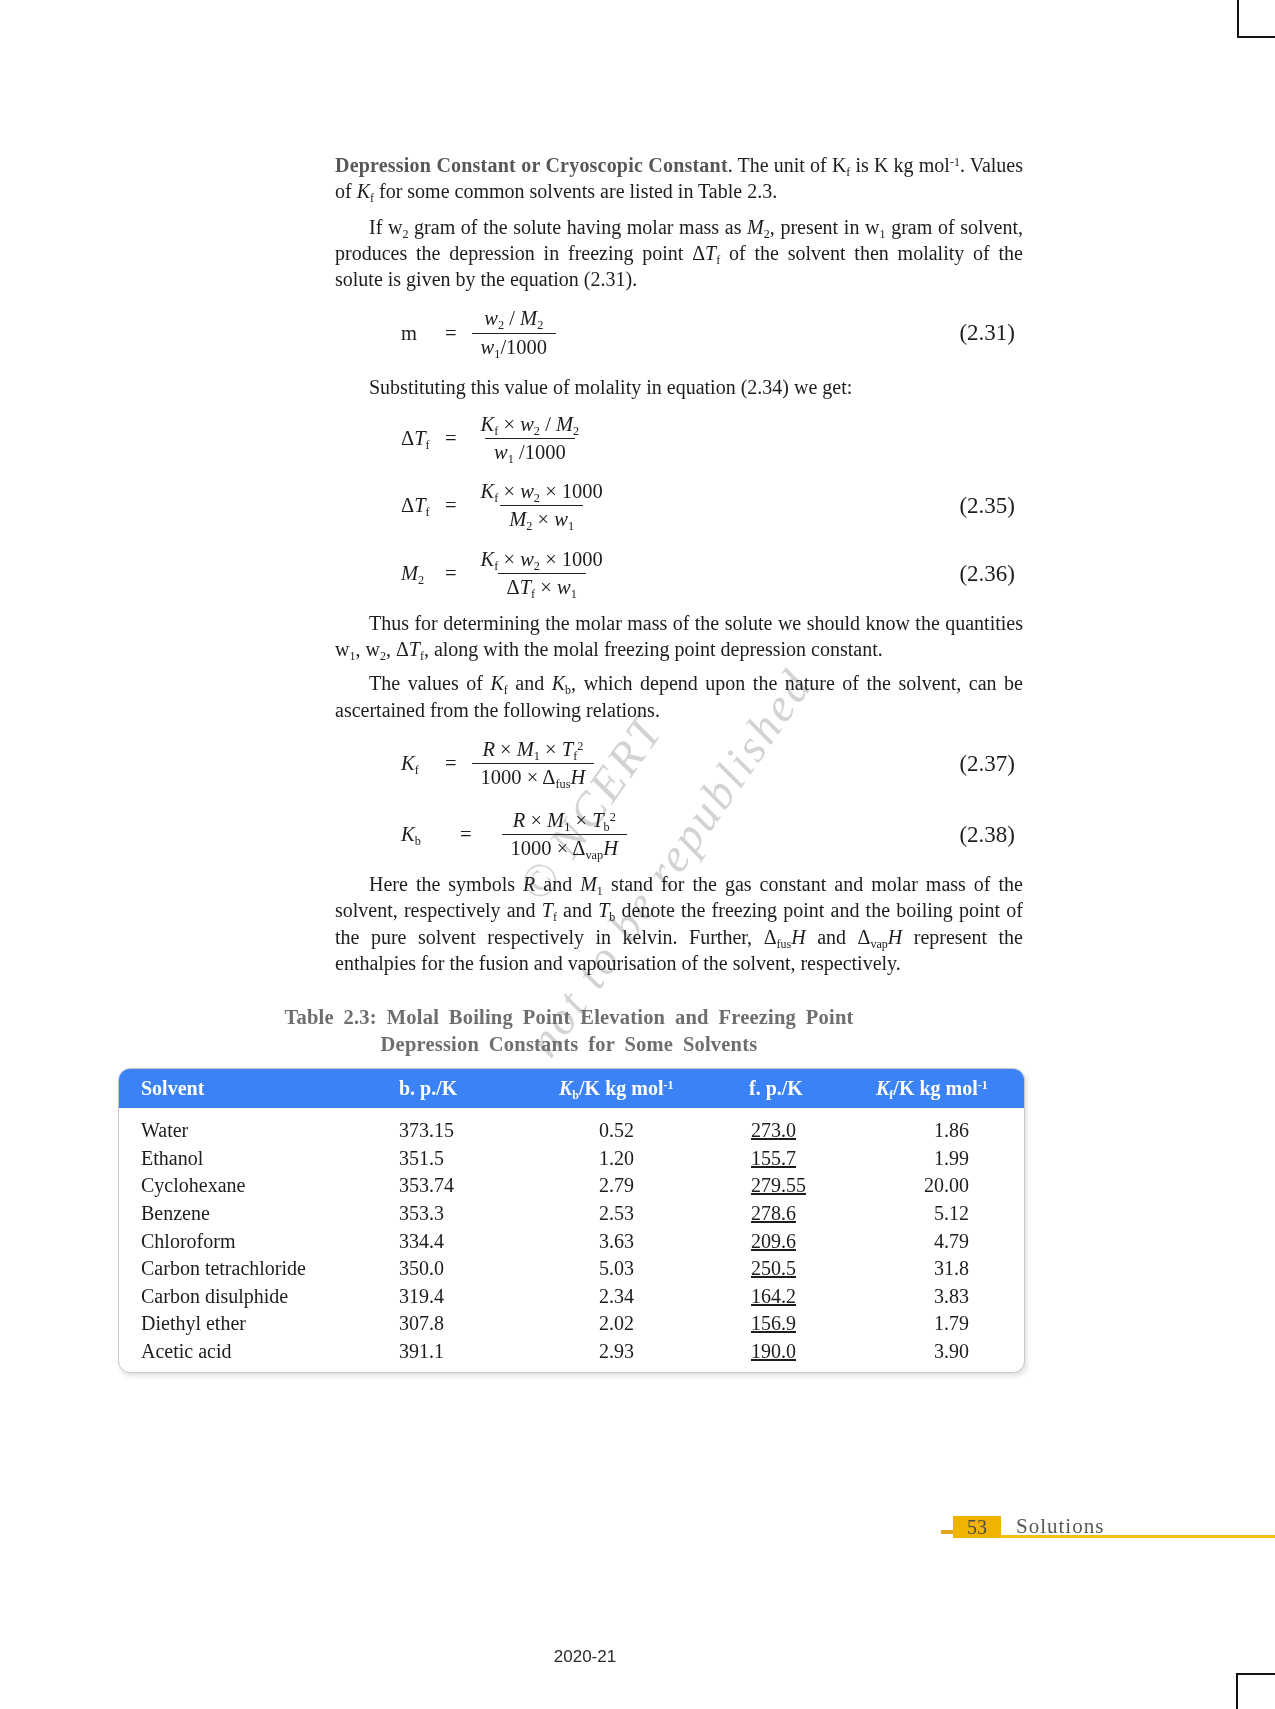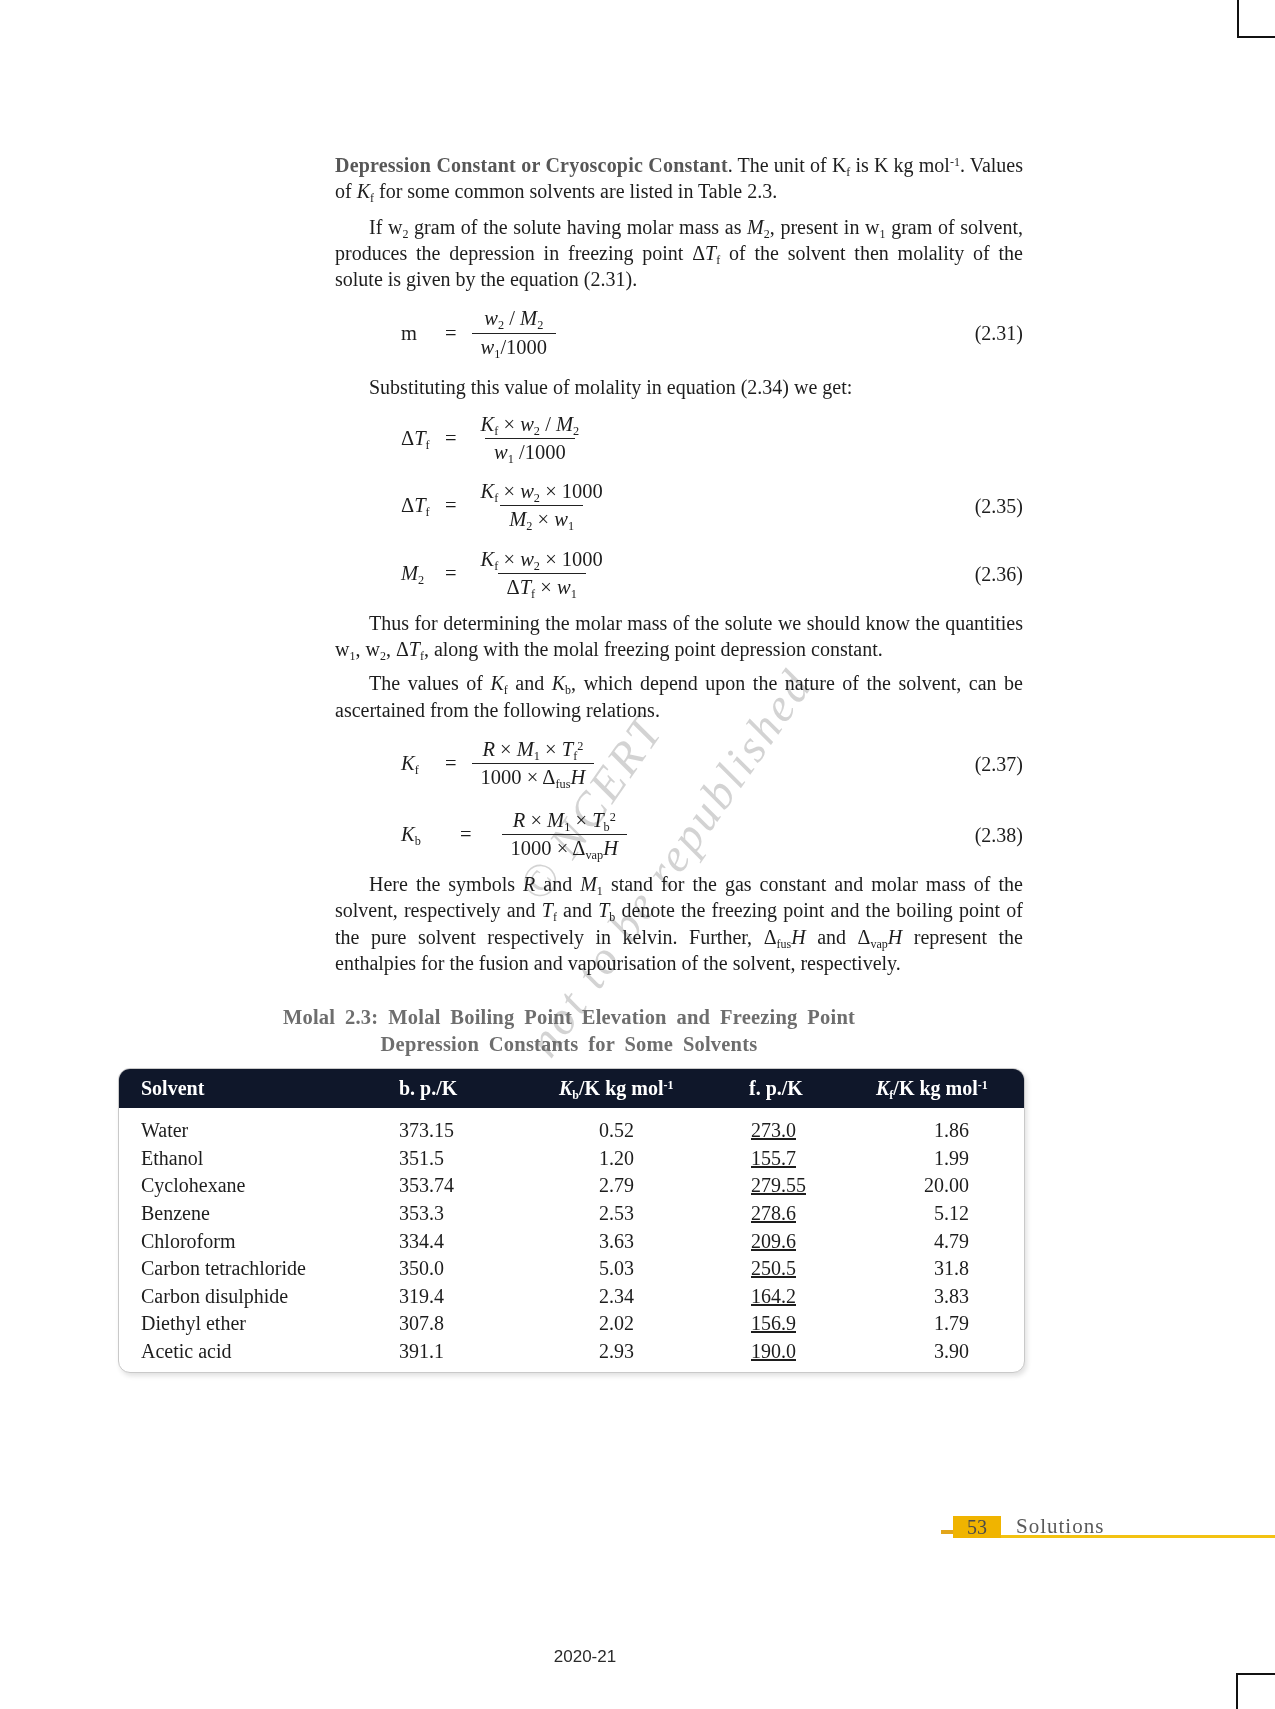--- a/index.html
+++ b/index.html
@@ -50,39 +50,39 @@
   #eq-dtfa { margin-top:10px; }
   #eq-dtfb { margin-top:11px; }
   #eq-m2   { margin-top:12px; }
   #eq-kf   { margin-top:13px; }
   #eq-kb   { margin-top:15px;gap:15px; }
   .eq-lhs { display:inline-block; min-width:40px; white-space:nowrap; }
   .eq-rel { margin:0 2px 0 4px; }
   .frac { display:inline-flex; flex-direction:column; align-items:center; margin-left:13px; }
   .frac .num, .frac .den { line-height:27.5px; padding:0 9px; white-space:nowrap; }
   .frac .den { border-top:1.6px solid #222; }
-  .eqnum { position:absolute; right:0; top:50%; transform:translateY(-50%); font-size:20px;margin-left:24px; }
+  .eqnum { position:absolute; right:8px; top:50%; transform:translateY(-50%); font-size:23px;margin-left:24px; }
 
   
   .table-caption {
     position:absolute; left:228px; top:1004px; width:682px; z-index:1;
     text-align:center; font-weight:bold; color:#6e6e6e;
     font-size:20.5px; line-height:27px; word-spacing:4.5px; letter-spacing:0.2px;
   }
   .cap-label { margin-right:10px; }
 
   
   .table-card {
     position:absolute; left:118px; top:1068px; width:905px; z-index:1;
     border:1.5px solid #c9c9c9; border-radius:12px; overflow:hidden;
     background:#fff; box-shadow:2px 3px 5px rgba(0,0,0,0.12);
   }
   .solvent-table { width:100%; border-collapse:collapse; table-layout:fixed; }
   .solvent-table thead th {
-    background:#0f172a; color:#ffffff; font-weight:bold; font-size:20px;
+    background:#3b82f6; color:#ffffff; font-weight:bold; font-size:20px;
     height:39px; vertical-align:middle; text-align:left; padding:0;margin-top:36px;
   }
   .solvent-table tbody td {
     font-size:20px; color:#1d1d1d; height:27.6px; padding:0; vertical-align:middle;
   }
   .solvent-table tbody tr:first-child td { padding-top:9px; }
   .solvent-table tbody tr:last-child td  { padding-bottom:7px; }
   .solvent-table th:nth-child(1), .solvent-table td:nth-child(1) { padding-left:22px; }
   .solvent-table td:nth-child(2) { text-align:left; }
   .solvent-table td:nth-child(3) { text-align:right; padding-right:115px; }
@@ -189,21 +189,21 @@
         <span class="den">1000 × Δ<sub>vap</sub><i>H</i></span>
       </span>
       <span class="eqnum">(2.38)</span>
     </div>
 
     <p id="p6" class="indent">Here the symbols <i>R</i> and <i>M</i><sub>1</sub> stand for the gas constant and molar mass of the solvent, respectively and <i>T</i><sub>f</sub> and <i>T</i><sub>b</sub> denote the freezing point and the boiling point of the pure solvent respectively in kelvin. Further, Δ<sub>fus</sub><i>H</i> and Δ<sub>vap</sub><i>H</i> represent the enthalpies for the fusion and vapourisation of the solvent, respectively.</p>
 
   </div>
 
   <div class="table-caption">
-    <div class="cap-line"><span class="cap-label">Molal 2.3:</span><span>Molal Boiling Point Elevation and Freezing Point</span></div>
+    <div class="cap-line"><span class="cap-label">Table 2.3:</span><span>Molal Boiling Point Elevation and Freezing Point</span></div>
     <div class="cap-line">Depression Constants for Some Solvents</div>
   </div>
 
   <div class="table-card">
     <table class="solvent-table">
       <colgroup>
         <col style="width:280px">
           <col style="width:160px">
           <col style="width:190px">
           <col style="width:127px">

